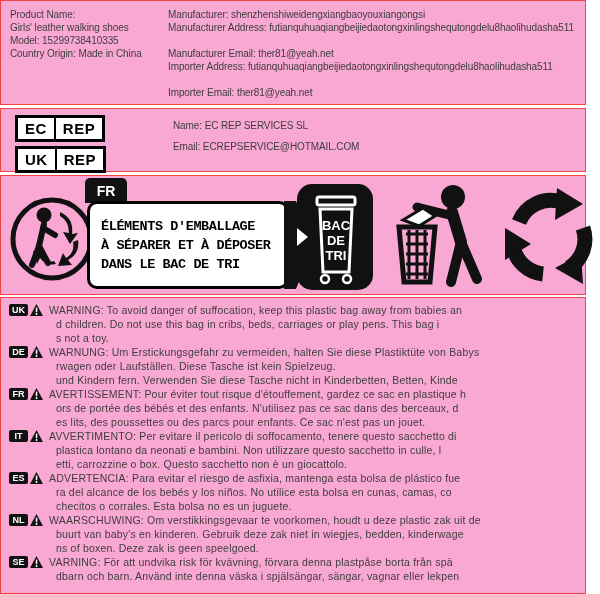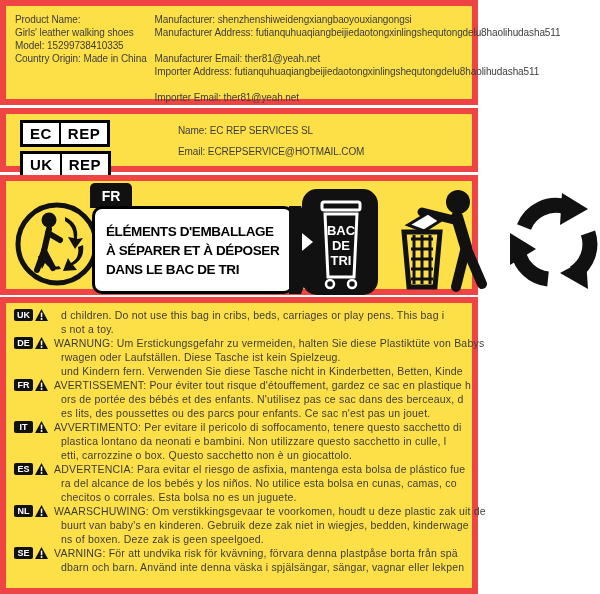--- a/index.html
+++ b/index.html
@@ -1,41 +1,41 @@
 <!DOCTYPE html>
 <html><head>
 <meta charset="utf-8">
 <style>
   html,body{margin:0;padding:0;background:#fff;}
   .page{
     position:relative;width:600px;height:594px;overflow:hidden;background:#fff;
     font-family:"Liberation Sans","DejaVu Sans",sans-serif;color:#3d3d3d;
   }
-  .sec{position:absolute;left:0;width:478px;border:6px solid #ef4444;background:#fde047;box-sizing:border-box;}
+  .sec{position:absolute;left:0;width:586px;border:1px solid #ef4444;background:#f9a8d4;box-sizing:border-box;}
   
   #sec1{top:0;height:105px;display:flex;}
   .col-left{width:150px;padding:7px 0 0 9px;}
   .col-right{flex:1;padding:7px 0 0 8px;}
   .tline{min-height:13px;line-height:13px;font-size:10px;letter-spacing:-0.1px;white-space:nowrap;}
   
   #sec2{top:108px;height:64px;display:flex;}
   .rep-col{width:158px;padding:6px 0 0 14px;}
   .repbox{display:inline-flex;align-items:flex-start;border:3px solid #000;background:#fff;margin-bottom:4px;}
   .repbox span{padding:1px 7px;font-weight:700;font-size:15px;color:#000;line-height:19px;letter-spacing:0.5px;}
   .repbox span:first-child{border-right:2px solid #000;}
   .rep-text{padding-top:10px;}
   .rep-text .tline{font-size:10px;}
   .gap-top{margin-top:8px;}
   
   #sec3{top:175px;height:120px;}
   .fr-tab{position:absolute;left:84px;top:2px;width:42px;height:25px;background:#111;color:#fff;
     font-weight:700;font-size:14px;border-radius:5px 5px 0 0;display:flex;align-items:center;justify-content:center;}
   .msgbox{position:absolute;left:86px;top:25px;width:202px;height:88px;border:3px solid #000;border-radius:10px;
     box-sizing:border-box;display:flex;flex-direction:column;justify-content:center;padding-left:11px;background:#fff;}
-  .msgbox div{font-weight:700;font-size:13.5px;line-height:19px;color:#000;letter-spacing:-0.4px;white-space:nowrap;}
+  .msgbox div{font-weight:700;font-size:13.5px;line-height:19px;color:#000;letter-spacing:-0.4px;white-space:nowrap;font-family:Liberation Mono, monospace;}
   .msg-arrow{position:absolute;left:283px;top:25px;width:30px;height:88px;background:#111;
     clip-path:polygon(0 0,40% 0,100% 50%,40% 100%,0 100%);}
   .icon-abs{position:absolute;}
   
   #sec4{top:297px;height:297px;padding:5px 6px 0 8px;box-sizing:border-box;}
   .wblock{display:flex;align-items:flex-start;}
   .wbadges{width:40px;display:flex;align-items:center;gap:2px;padding-top:1px;flex:none;}
   .lang-badge{display:inline-block;min-width:17px;text-align:center;background:#111;color:#fff;
     font-weight:700;font-size:9px;line-height:12px;padding:0 1px;border-radius:2px;}
   .wtext{flex:1;}
@@ -162,20 +162,21 @@
   <div class="wblock">
     <div class="wbadges">
       <span class="lang-badge">UK</span>
       <svg width="13" height="12" viewBox="0 0 13 12">
         <polygon points="6.5,0 13,12 0,12" fill="#111"></polygon>
         <rect x="5.8" y="3.6" width="1.5" height="4.6" fill="#fff"></rect>
         <circle cx="6.55" cy="10" r="1" fill="#fff"></circle>
       </svg>
     </div>
     <div class="wtext">
+            <div class="wline">WARNING: To avoid danger of suffocation, keep this plastic bag away from babies an</div>
             <div class="wline cont">d children. Do not use this bag in cribs, beds, carriages or play pens. This bag i</div>
             <div class="wline cont">s not a toy.</div>
           </div>
   </div>
 
   <div class="wblock">
     <div class="wbadges">
       <span class="lang-badge">DE</span>
       <svg width="13" height="12" viewBox="0 0 13 12">
         <polygon points="6.5,0 13,12 0,12" fill="#111"></polygon>

